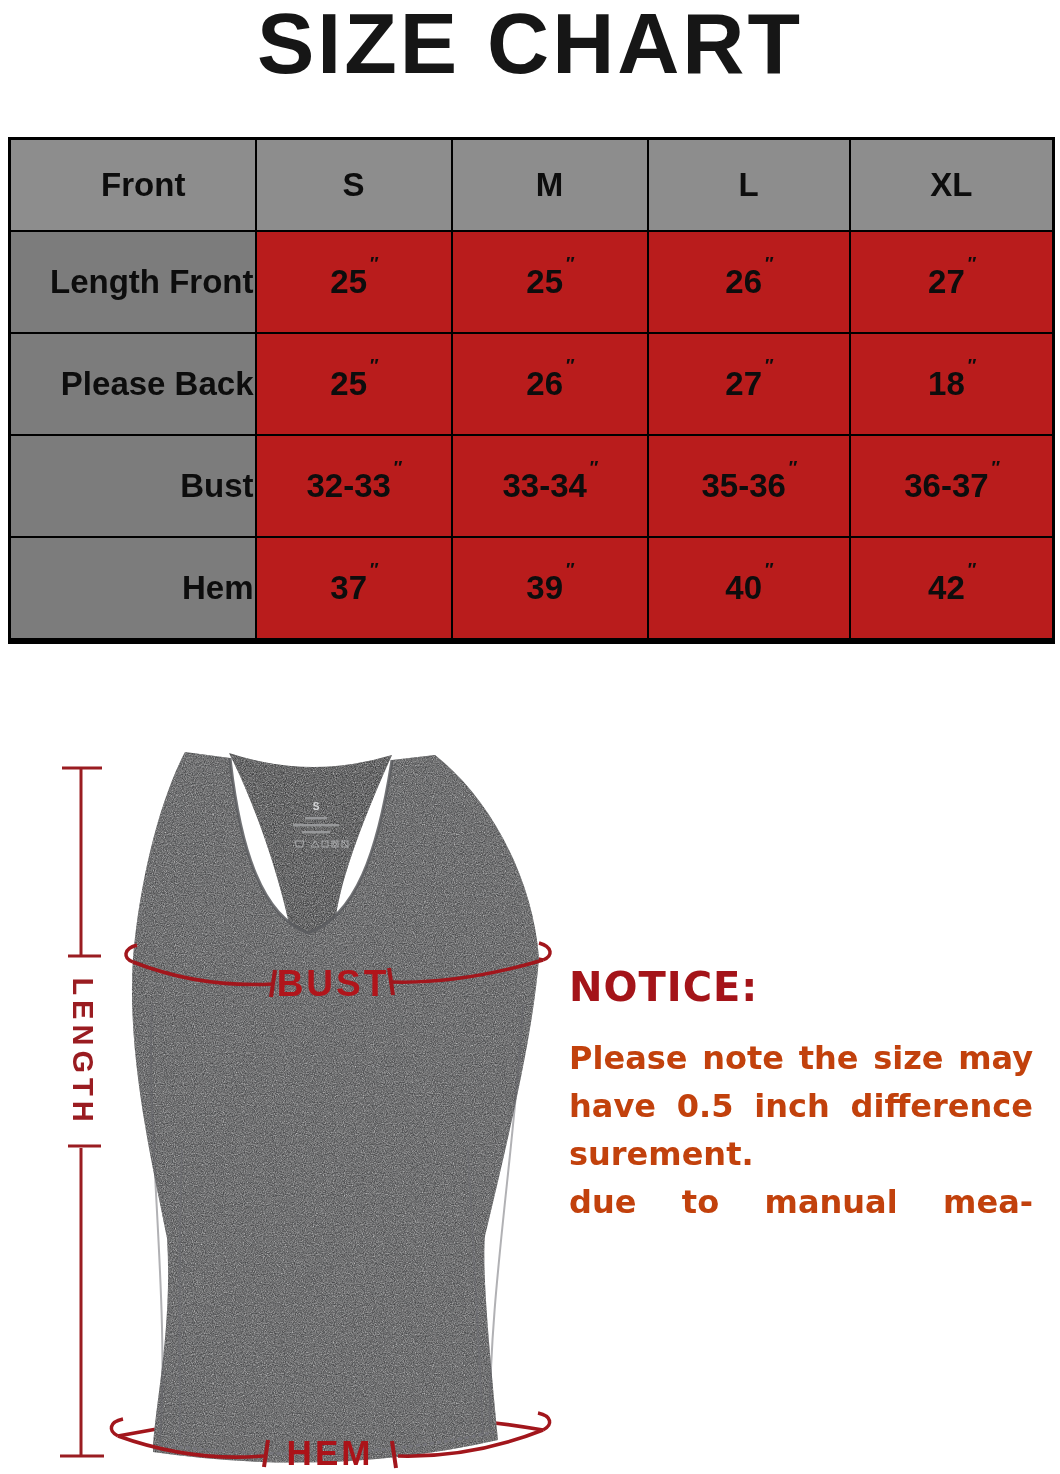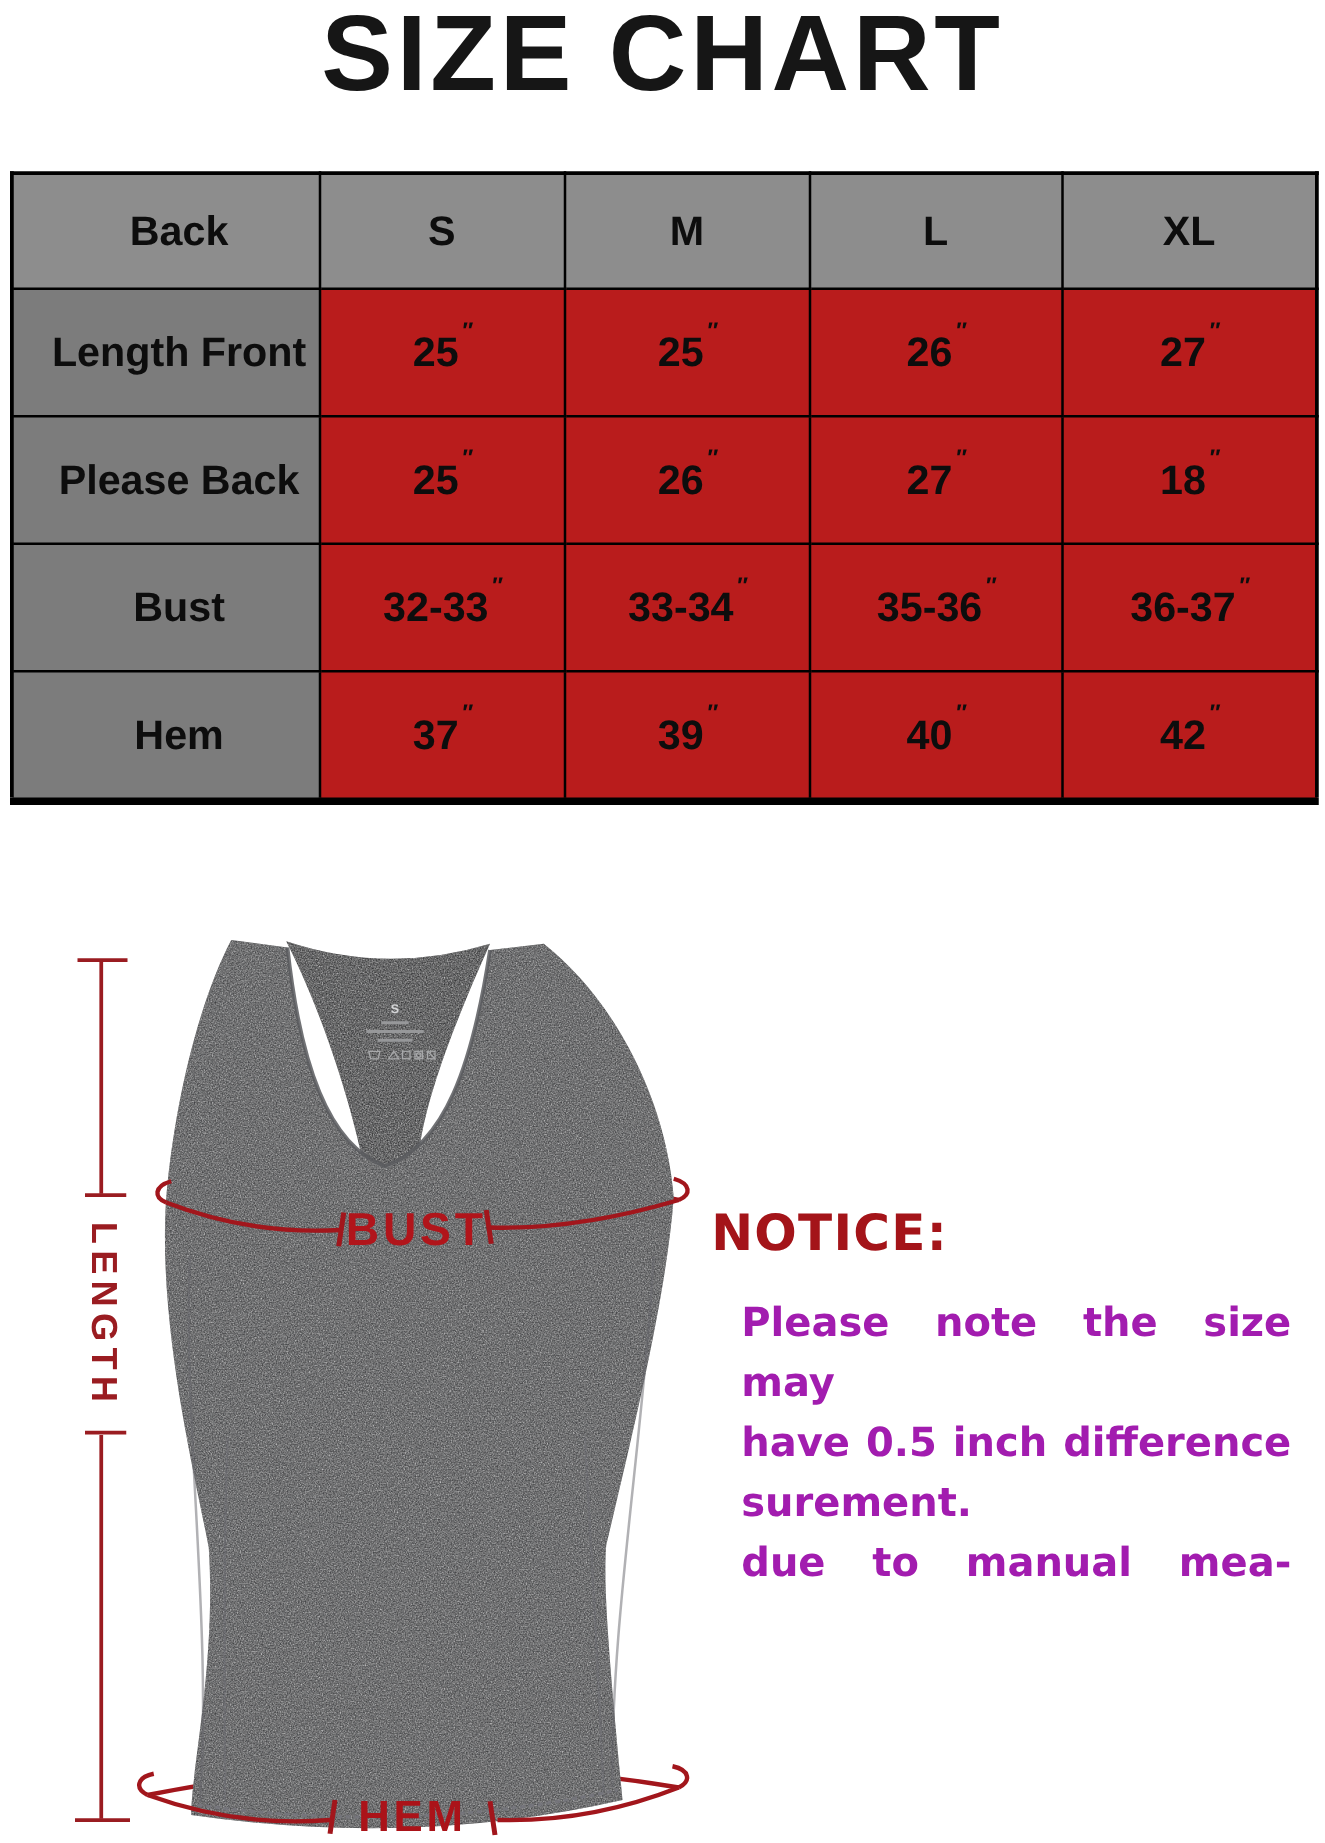--- a/index.html
+++ b/index.html
@@ -22,37 +22,37 @@
   table.size-table col.c1{width:196px}
   table.size-table col.c2{width:196px}
   table.size-table col.c3{width:202px}
   table.size-table col.c4{width:204px}
   table.size-table td{
     border:2px solid #000;font-weight:bold;vertical-align:middle;
     font-size:33px;color:#0d0d0d;
   }
   tr.head-row td{background:#8d8d8d;height:88px;text-align:center;}
   tr.data-row td{height:98px;}
-  td.first{ text-align:center;padding-left:22px;}
+  td.first{ text-align:right;padding-left:22px;}
   tr.data-row td.first{background:#7c7c7c;}
   td.val{background:#b91c1c;text-align:center;font-size:34px;}
   sup.unit{
     font-size:0.55em;font-style:italic;position:relative;top:-0.62em;
     margin-left:2px;letter-spacing:-1px;
   }
   
   .notice{position:absolute;left:569px;top:964px;width:464px;}
   .notice-heading{
     font-family:"DejaVu Sans",sans-serif;font-weight:bold;
     font-size:40px;color:#a41419;letter-spacing:1px;margin-bottom:24px;
   }
   .notice-line{
     font-family:"DejaVu Sans",sans-serif;font-weight:bold;
-    font-size:32px;color:#a21caf;line-height:48px;
-    text-align:justify;text-align-last:justify;margin-left:24px;
+    font-size:32px;color:#c2410c;line-height:48px;
+    text-align:justify;text-align-last:justify;
   }
   .notice-line.last{text-align-last:left;}
   
   .diagram-svg{position:absolute;left:20px;top:745px;}
 </style>
 </head>
 <body>
 
 <div class="stage">
 
@@ -61,21 +61,21 @@
   <table class="size-table">
     <colgroup>
         <col class="c0">
         <col class="c1">
         <col class="c2">
         <col class="c3">
         <col class="c4">
       </colgroup>
     <tbody>
       <tr class="head-row">
-        <td class="first">Back</td>
+        <td class="first">Front</td>
         <td>S</td>
         <td>M</td>
         <td>L</td>
         <td>XL</td>
       </tr>
       <tr class="data-row">
         <td class="first">Length Front</td>
         <td class="val"><span>25</span><sup class="unit">″</sup></td>
         <td class="val"><span>25</span><sup class="unit">″</sup></td>
         <td class="val"><span>26</span><sup class="unit">″</sup></td>

